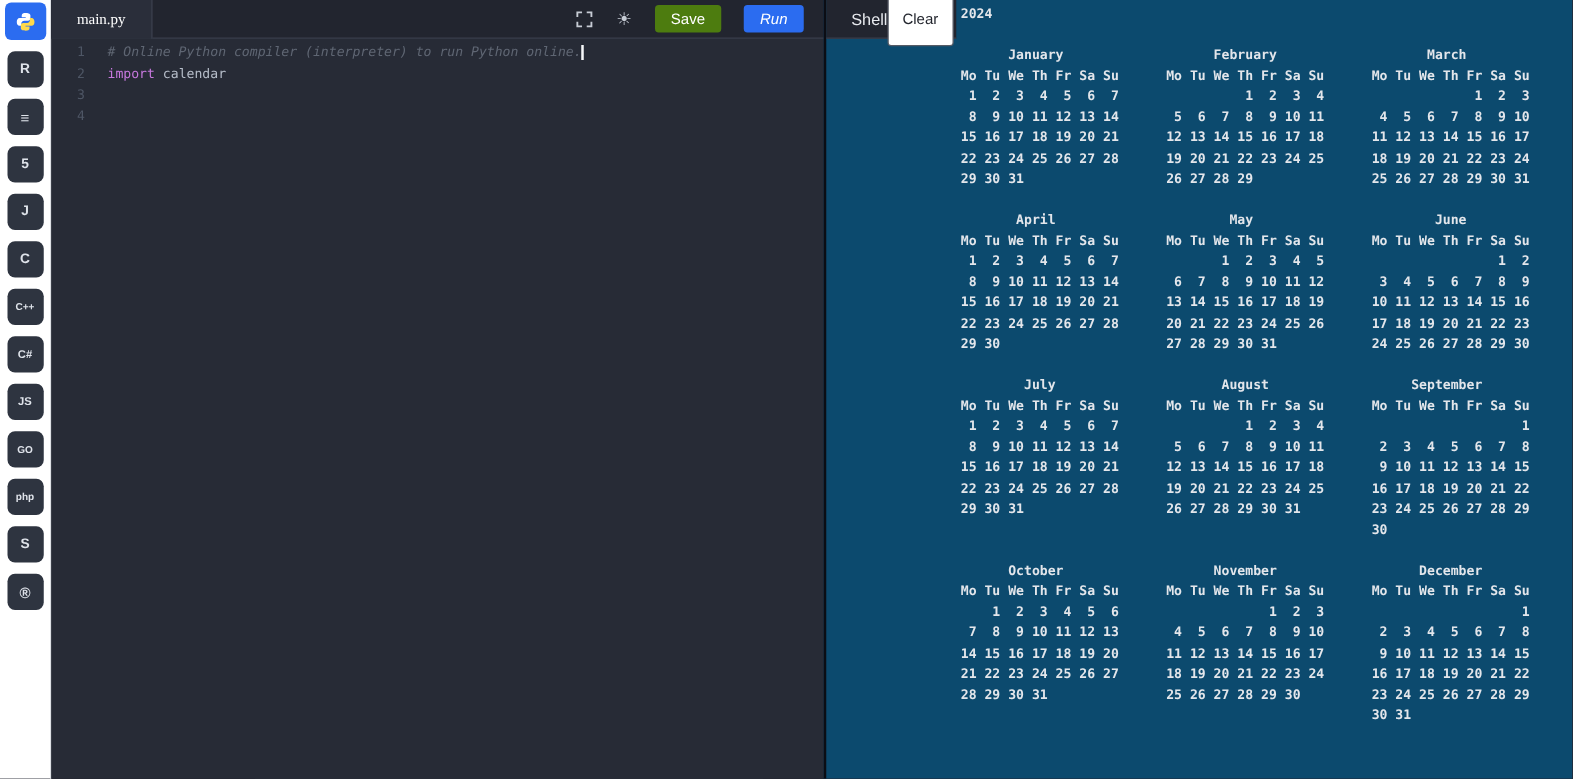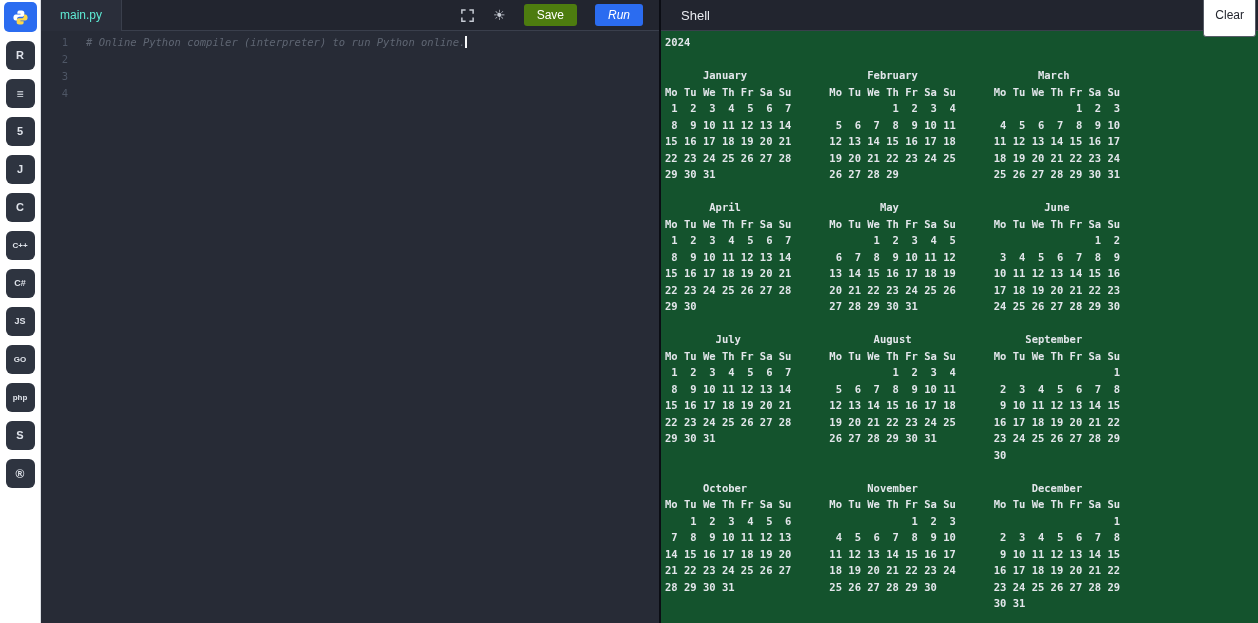--- a/index.html
+++ b/index.html
@@ -12,28 +12,28 @@
   .side-item { width:29px; height:29px; border-radius:6px; background:#2e3440; color:#dfe3ea;
                display:flex; align-items:center; justify-content:center; font-weight:bold;
                font-size:11px; cursor:pointer; flex:0 0 29px; }
   .side-item.active { background:#2b6cf0; width:33px; height:30px; flex:0 0 30px; border-radius:5px; }
   .glyph { line-height:1; }
   .g8 { font-size:8px; } .g9 { font-size:9px; } .g12 { font-size:12px; }
 
   
   .main { flex:1; display:flex; height:623px; min-width:0; }
   .pane-editor { width:618px; flex:0 0 618px; display:flex; flex-direction:column; background:#272b36; }
-  .pane-shell  { flex:1; display:flex; flex-direction:column; background:#14532d; border-left:2px solid #0b0d14; min-width:0; }
+  .pane-shell  { flex:1; display:flex; flex-direction:row; background:#0c4a6e; border-left:2px solid #0b0d14; min-width:0; }
 
   .topbar { height:31px; flex:0 0 31px; background:#22252f; border-bottom:1px solid #3a3f4c;
             display:flex; align-items:center; }
 
   
   .tab { height:31px; width:81px; background:#2a2e3a; border-right:1px solid #3a3f4c;
-         color:#5eead4; font-size:12px; display:flex; align-items:center; justify-content:center; cursor:pointer; }
+         color:#ffffff; font-size:12px; display:flex; align-items:center; justify-content:center; cursor:pointer;font-family:Liberation Serif, serif; }
   .editor-toolbar { margin-left:auto; display:flex; align-items:center; gap:18px; padding-right:16px; }
   .icon-btn { background:none; border:none; color:#c6cbd4; font-size:14px; line-height:1;
               display:flex; align-items:center; cursor:pointer; }
   .btn { border:none; border-radius:3px; font-size:12px; padding:4px 13px; color:#ffffff; cursor:pointer; }
   .btn-save { background:#4d7c0f; }
   .btn-run  { background:#2b6cf0;font-style:italic; }
 
   
   .shell-title { color:#e8eaef; font-size:13px; padding-left:20px; }
   .btn-clear { margin-left:auto; margin-right:2px; background:#ffffff; color:#23262e;
@@ -129,20 +129,21 @@
 
     <div class="editor-body">
       <div class="gutter">
         <div class="line">1</div>
         <div class="line">2</div>
         <div class="line">3</div>
         <div class="line">4</div>
       </div>
       <div class="code">
         <div class="line"><span class="cmt"># Online Python compiler (interpreter) to run Python online.</span><span class="cursor"></span></div>
+        <div class="line"><span class="kw">import</span><span> calendar</span></div>
       </div>
     </div>
   </section>
 
   <section class="pane-shell">
     <div class="topbar">
       <span class="shell-title">Shell</span>
       <button class="btn-clear">Clear</button>
     </div>
     <pre class="shell-output">2024

